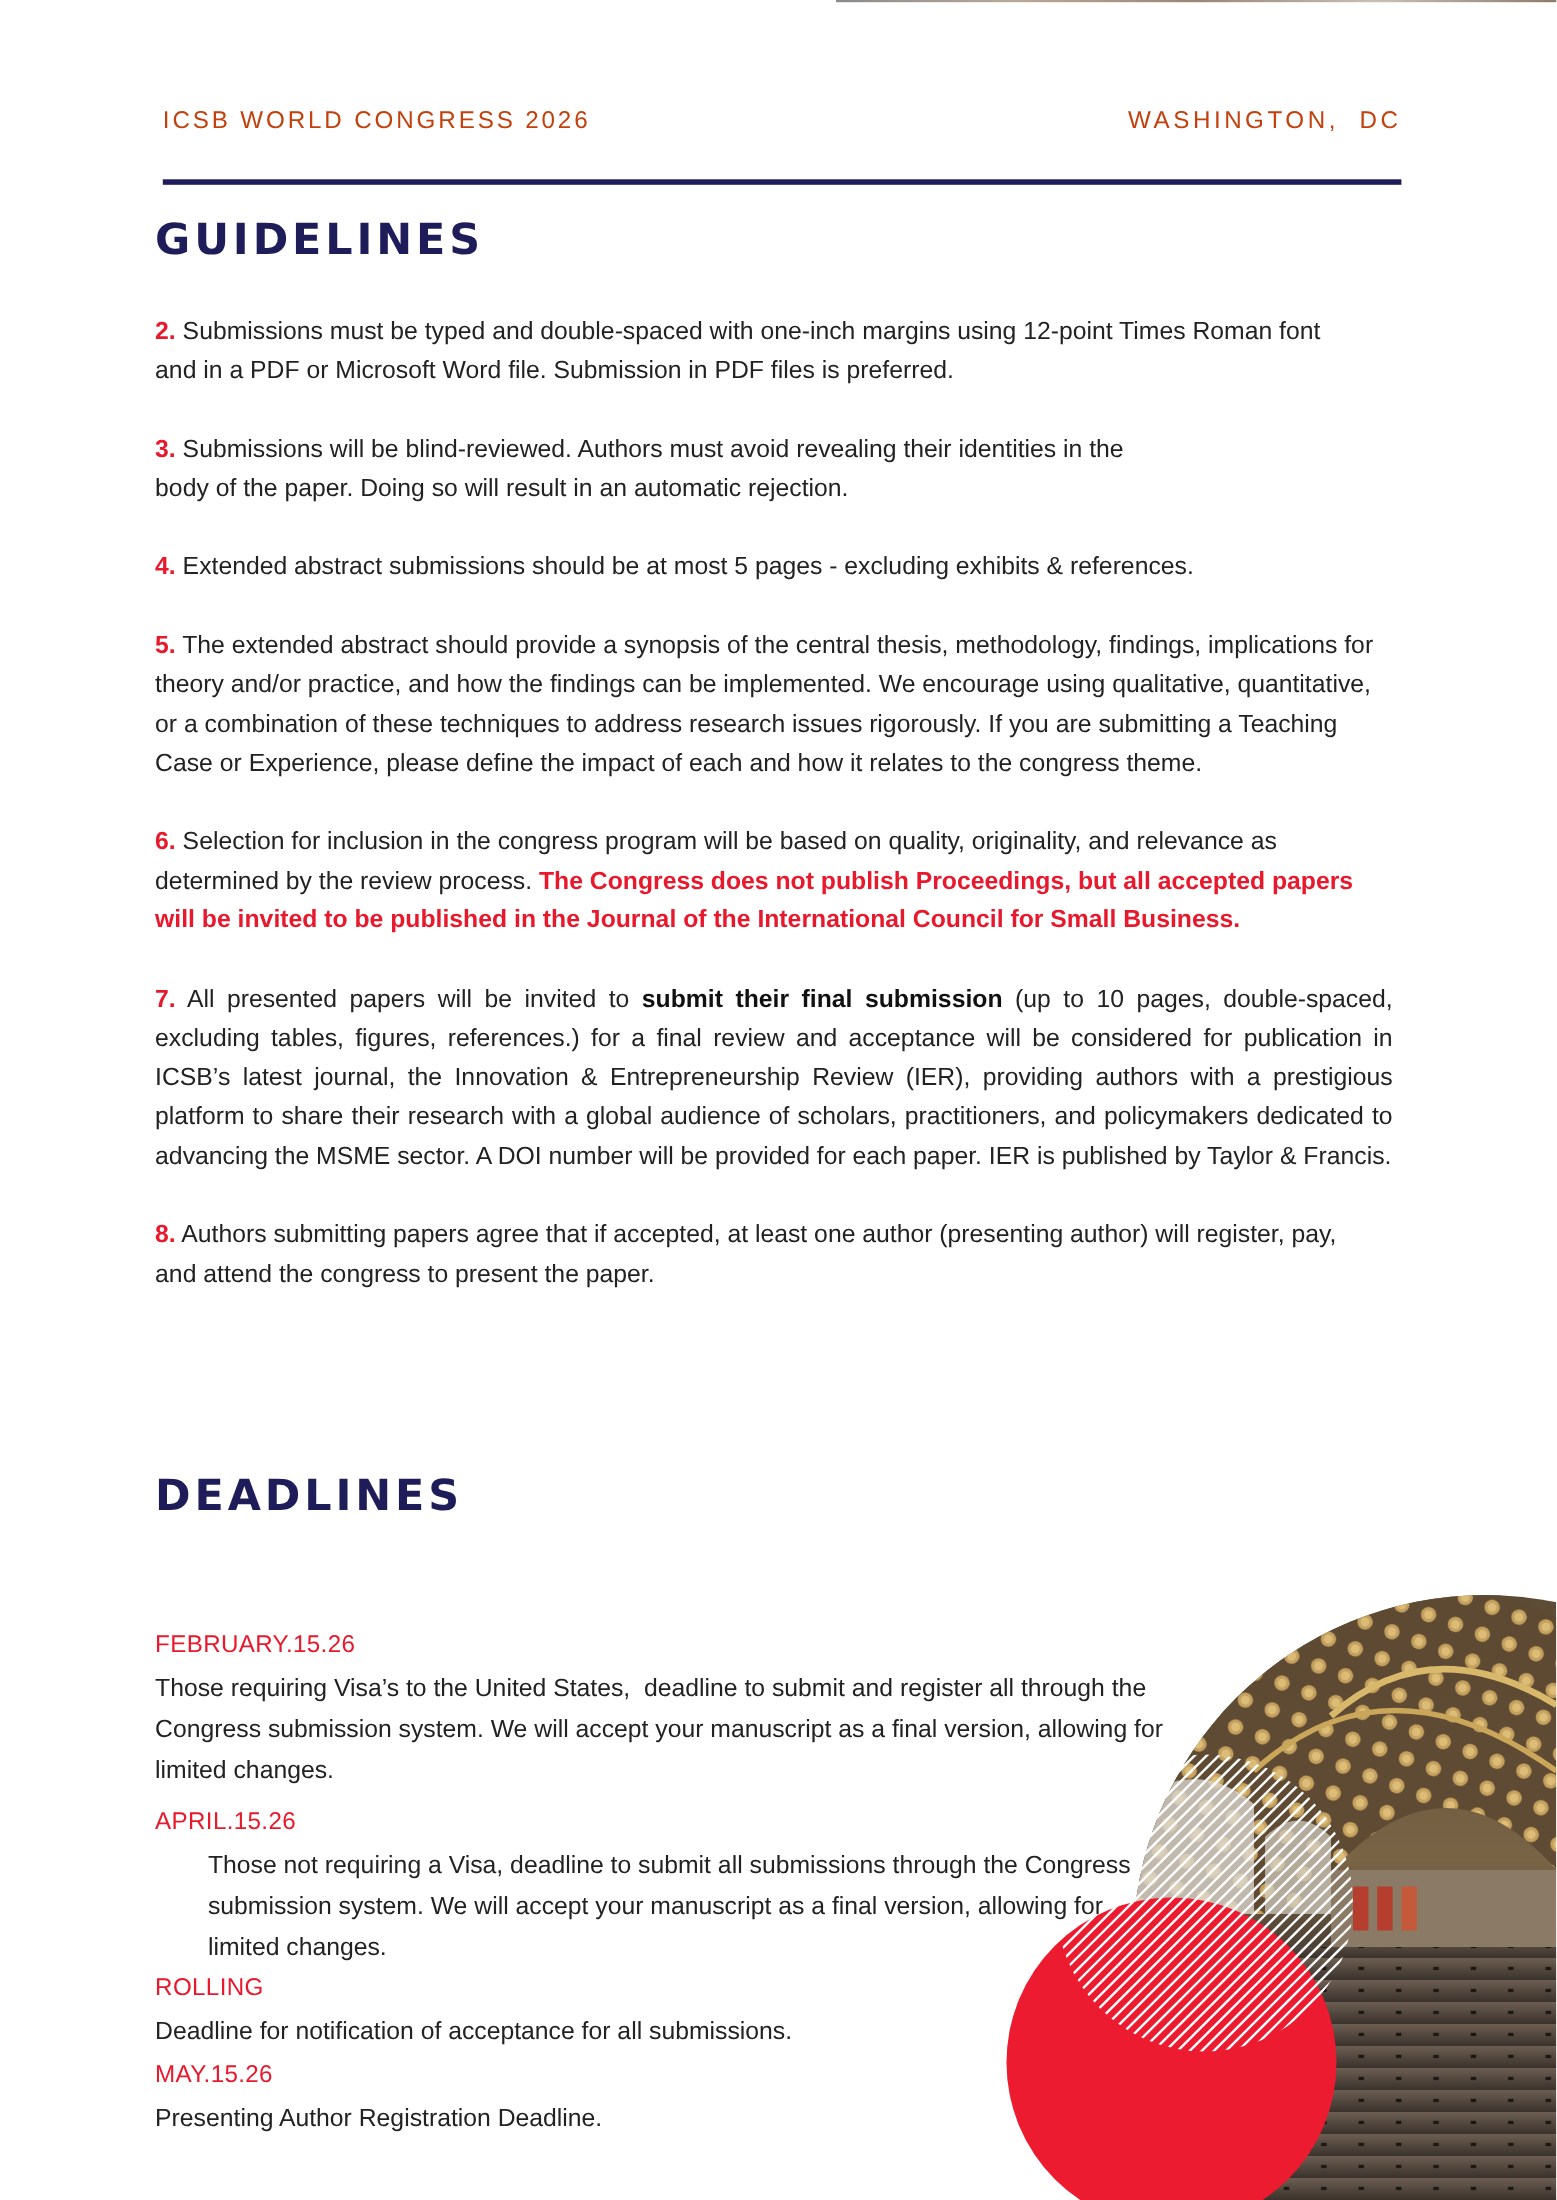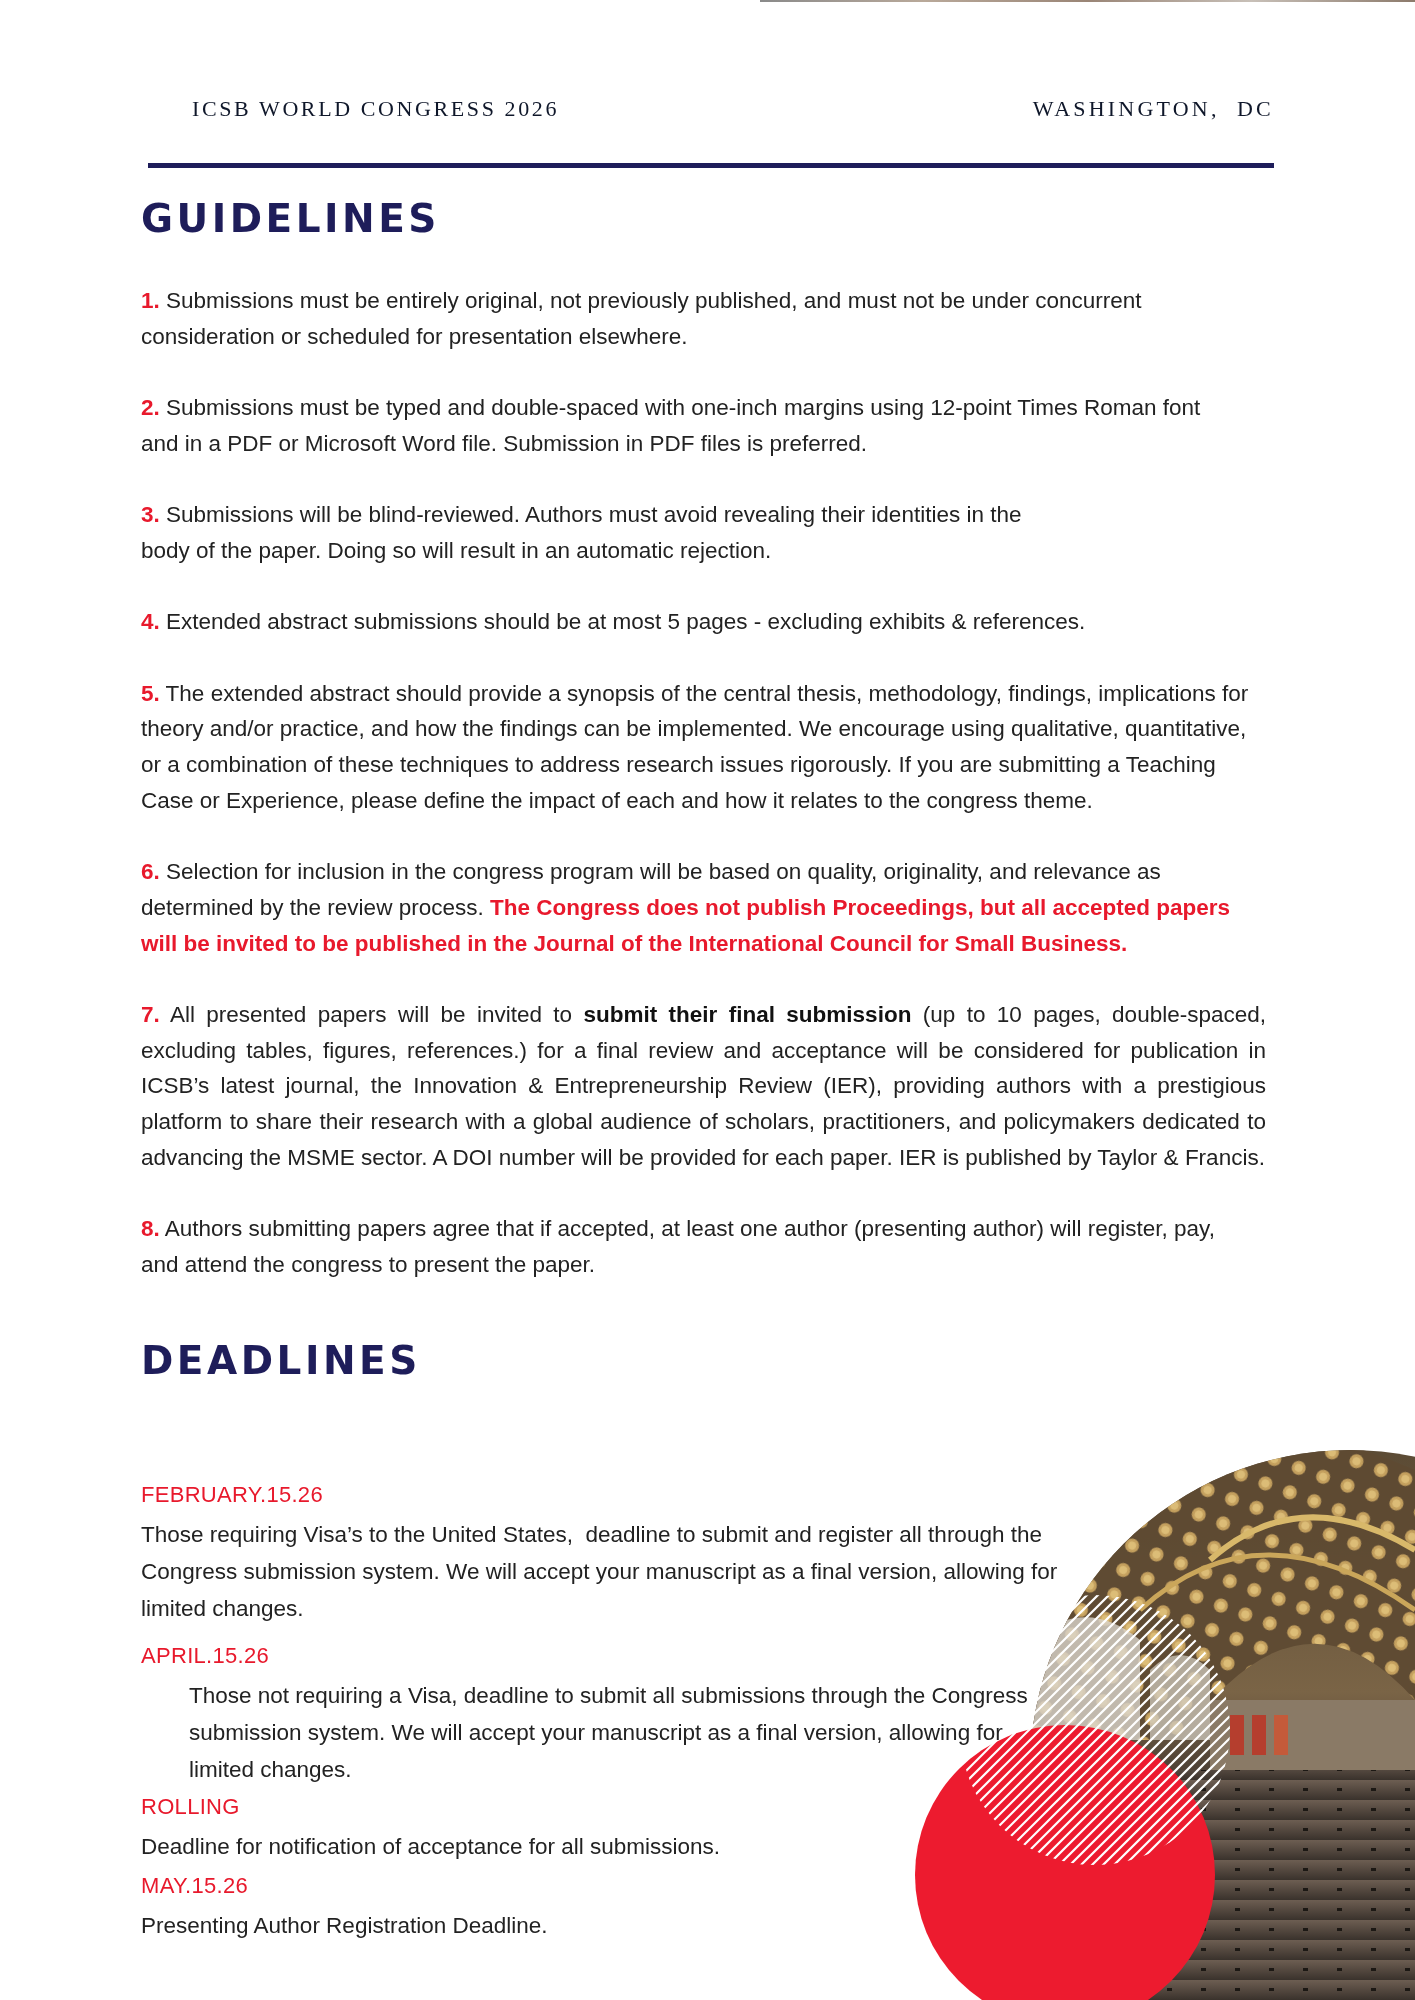--- a/index.html
+++ b/index.html
@@ -11,22 +11,22 @@
     }
     .top-strip {
       position: absolute; left: 760px; top: 0; width: 655px; height: 2px;
       background: linear-gradient(90deg, #8a8a8a, #b9a99a, #9a8576, #c8c0b8, #8c7a6b);
     }
     .header {
       position: absolute; left: 148px; top: 96px; width: 1126px; height: 30px;
     }
     .header-left, .header-right {
       position: absolute; top: 0;
-      font-family: Liberation Serif, serif;
-      font-size: 22px; letter-spacing: 2.6px; color: #0f172a; margin-left: 44px;
+      font-family: Liberation Sans, sans-serif;
+      font-size: 22px; letter-spacing: 2.6px; color: #c2410c;
     }
     .header-left { left: 0; }
     .header-right { right: 0; letter-spacing: 3.2px; }
     .header-rule {
       position: absolute; left: 148px; top: 163px; width: 1126px; height: 5px;
       background: #1e1d5a;
     }
     .section-title {
       position: absolute; left: 141px;
       font-family: "DejaVu Sans", sans-serif; font-weight: bold;
@@ -67,23 +67,20 @@
 
 <div class="header">
   <div class="header-left">ICSB WORLD CONGRESS 2026</div>
   <div class="header-right" style="white-space: pre;">WASHINGTON,  DC</div>
 </div>
 <div class="header-rule"></div>
 
 <h1 class="section-title" id="guidelines-title" style="margin:0;">GUIDELINES</h1>
 
 <div class="guidelines">
-  <p class="guideline" style="width:1120px;">
-    <span class="num">1.</span><span> Submissions must be entirely original, not previously published, and must not be under concurrent consideration or scheduled for presentation elsewhere.</span>
-  </p>
   <p class="guideline" style="width:1060px;">
     <span class="num">2.</span><span> Submissions must be typed and double-spaced with one-inch margins using 12-point Times Roman font and in a PDF or Microsoft Word file. Submission in PDF files is preferred.</span>
   </p>
   <p class="guideline">
     <span class="num">3.</span><span> Submissions will be blind-reviewed. Authors must avoid revealing their identities in the</span><br>
     <span>body of the paper. Doing so will result in an automatic rejection.</span>
   </p>
   <p class="guideline">
     <span class="num">4.</span><span> Extended abstract submissions should be at most 5 pages - excluding exhibits &amp; references.</span>
   </p>

